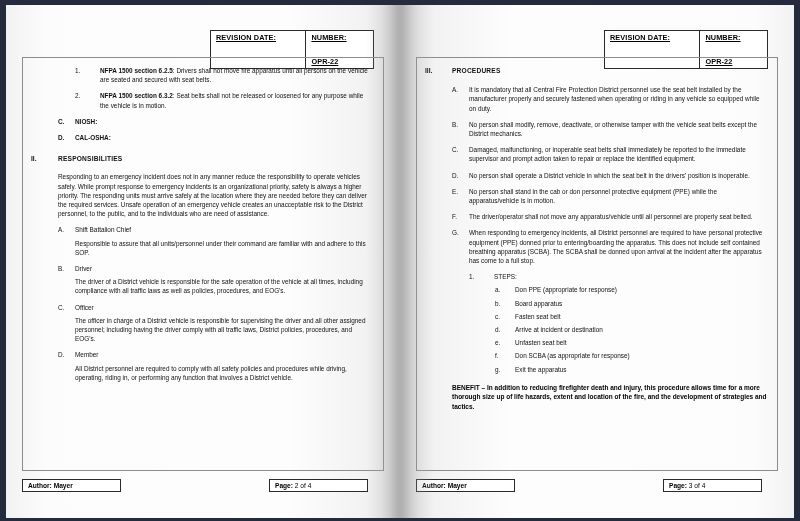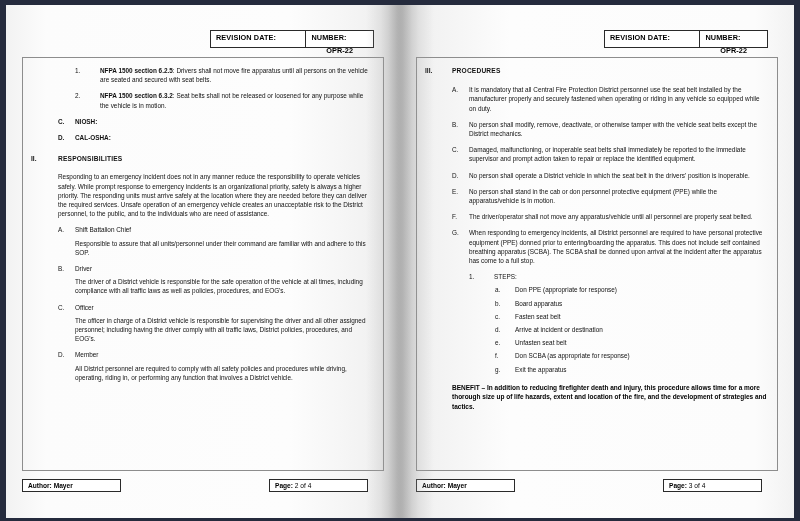--- a/index.html
+++ b/index.html
@@ -57,40 +57,41 @@
       rgba(120,120,120,0.42) 46%,
       rgba(120,120,120,0.42) 54%,
       rgba(170,170,170,0.22) 78%,
       rgba(255,255,255,0) 100%);
   }
 
   
   .hdr-table {
     position: absolute;
     top: 25px;
-    height: 18px;
+    height: 39px;
     border: 1px solid #2a2a2a;
     display: flex;
     background: #ffffff;
     box-sizing: border-box;
     z-index: 10;
+    text-decoration: underline;
   }
   .page-left  .hdr-table { left: 204px; width: 164px; }
   .page-right .hdr-table { left: 204px; width: 164px; }
   .hdr-cell {
     box-sizing: border-box;
     padding: 2px 5px 0 5px;
     font-size: 7.3px;
     font-weight: bold;
     color: #000;
     letter-spacing: 0.1px;
   }
   .hdr-cell-rev { width: 96px; border-right: 1px solid #2a2a2a; }
   .hdr-cell-num { width: 67px; }
-  .hdr-num-val  { display: block; text-align: center; margin-top: 4px; }
+  .hdr-num-val  { display: block; text-align: left; margin-top: 15px; }
 
   
   .content-box {
     position: absolute;
     top: 52px;
     left: 16px;
     width: 362px;
     height: 414px;
     border: 1px solid #8d8d8d;
     background: transparent;

